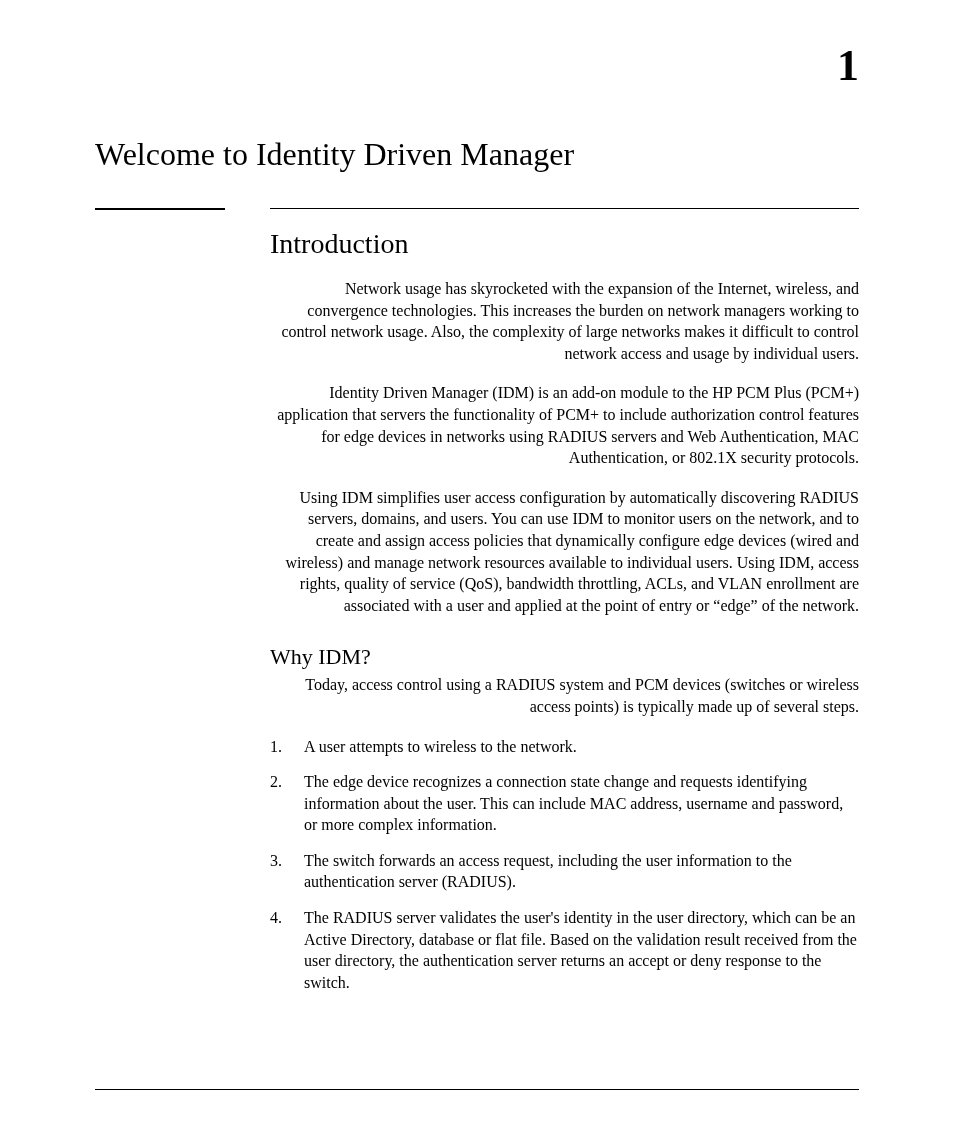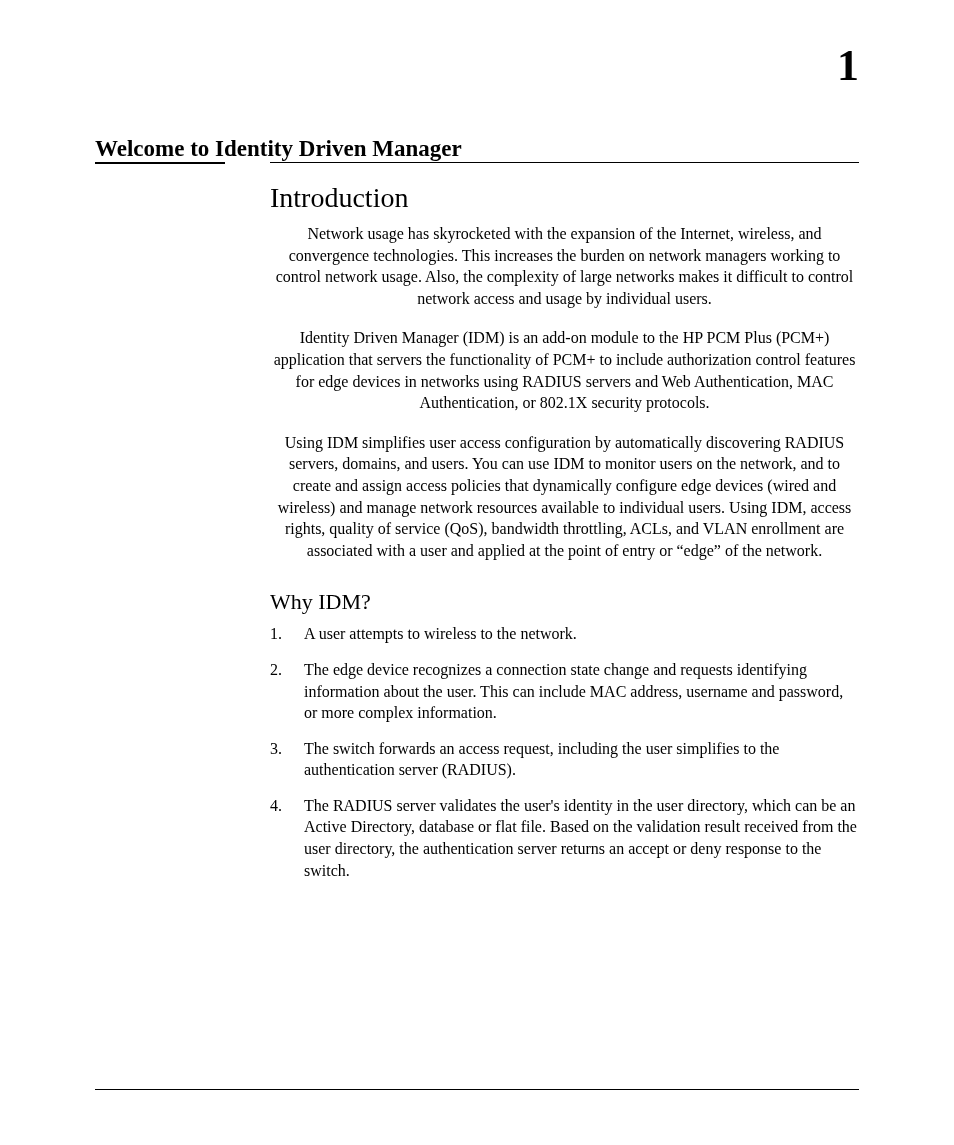--- a/index.html
+++ b/index.html
@@ -17,23 +17,24 @@
       padding: 40px 95px 60px 95px;
     }
     .chapter-number {
       text-align: right;
       font-size: 44px;
       font-weight: bold;
       font-family: 'Times New Roman', Times, serif;
       margin-bottom: 45px;
     }
     .chapter-title {
-      font-size: 23px;
-      font-weight: bold;
+      font-size: 32px;
+      font-weight: normal;
       font-family: 'Times New Roman', Times, serif;
+      margin-bottom: 35px;
     }
     .rule-row {
       display: flex;
       margin-bottom: 18px;
     }
     .rule-left {
       border-top: 2px solid #000;
       width: 130px;
       margin-right: 45px;
       height: 1px;
@@ -43,34 +44,34 @@
       flex: 1;
       height: 1px;
     }
     .content {
       margin-left: 175px;
     }
     .section-title {
       font-size: 28px;
       font-weight: normal;
       font-family: 'Times New Roman', Times, serif;
-      margin-bottom: 9px;
+      margin-bottom: 18px;
     }
     .subsection-title {
       font-size: 22px;
       font-weight: normal;
       font-family: 'Times New Roman', Times, serif;
       margin-top: 28px;
       margin-bottom: 4px;
     }
     .para {
       font-size: 16px;
       line-height: 1.35;
       margin-bottom: 18px;
-      text-align: center;
+      text-align: right;
     }
     .ol {
       counter-reset: item;
       padding-left: 0;
       margin-top: 8px;
     }
     .ol-item {
       display: flex;
       font-size: 16px;
       line-height: 1.35;
@@ -106,33 +107,34 @@
 <div class="content">
 
   <div class="section-title">Introduction</div>
 
   <div class="para">Network usage has skyrocketed with the expansion of the Internet, wireless, and convergence technologies. This increases the burden on network managers working to control network usage. Also, the complexity of large networks makes it difficult to control network access and usage by individual users.</div>
   <div class="para">Identity Driven Manager (IDM) is an add-on module to the HP PCM Plus (PCM+) application that servers the functionality of PCM+ to include authorization control features for edge devices in networks using RADIUS servers and Web Authentication, MAC Authentication, or 802.1X security protocols.</div>
   <div class="para">Using IDM simplifies user access configuration by automatically discovering RADIUS servers, domains, and users. You can use IDM to monitor users on the network, and to create and assign access policies that dynamically configure edge devices (wired and wireless) and manage network resources available to individual users. Using IDM, access rights, quality of service (QoS), bandwidth throttling, ACLs, and VLAN enrollment are associated with a user and applied at the point of entry or “edge” of the network.</div>
 
   <div class="subsection-title">Why IDM?</div>
 
+  <div class="para">Today, access control using a RADIUS system and PCM devices (switches or wireless access points) is typically made up of several steps.</div>
 
   <div class="ol">
     <div class="ol-item">
       <div class="ol-num">1.</div>
       <div class="ol-text">A user attempts to wireless to the network.</div>
     </div>
     <div class="ol-item">
       <div class="ol-num">2.</div>
       <div class="ol-text">The edge device recognizes a connection state change and requests identifying information about the user. This can include MAC address, username and password, or more complex information.</div>
     </div>
     <div class="ol-item">
       <div class="ol-num">3.</div>
-      <div class="ol-text">The switch forwards an access request, including the user simplifies to the authentication server (RADIUS).</div>
+      <div class="ol-text">The switch forwards an access request, including the user information to the authentication server (RADIUS).</div>
     </div>
     <div class="ol-item">
       <div class="ol-num">4.</div>
       <div class="ol-text">The RADIUS server validates the user's identity in the user directory, which can be an Active Directory, database or flat file. Based on the validation result received from the user directory, the authentication server returns an accept or deny response to the switch.</div>
     </div>
   </div>
 
 </div>
 
 <div class="footer-rule"></div>

